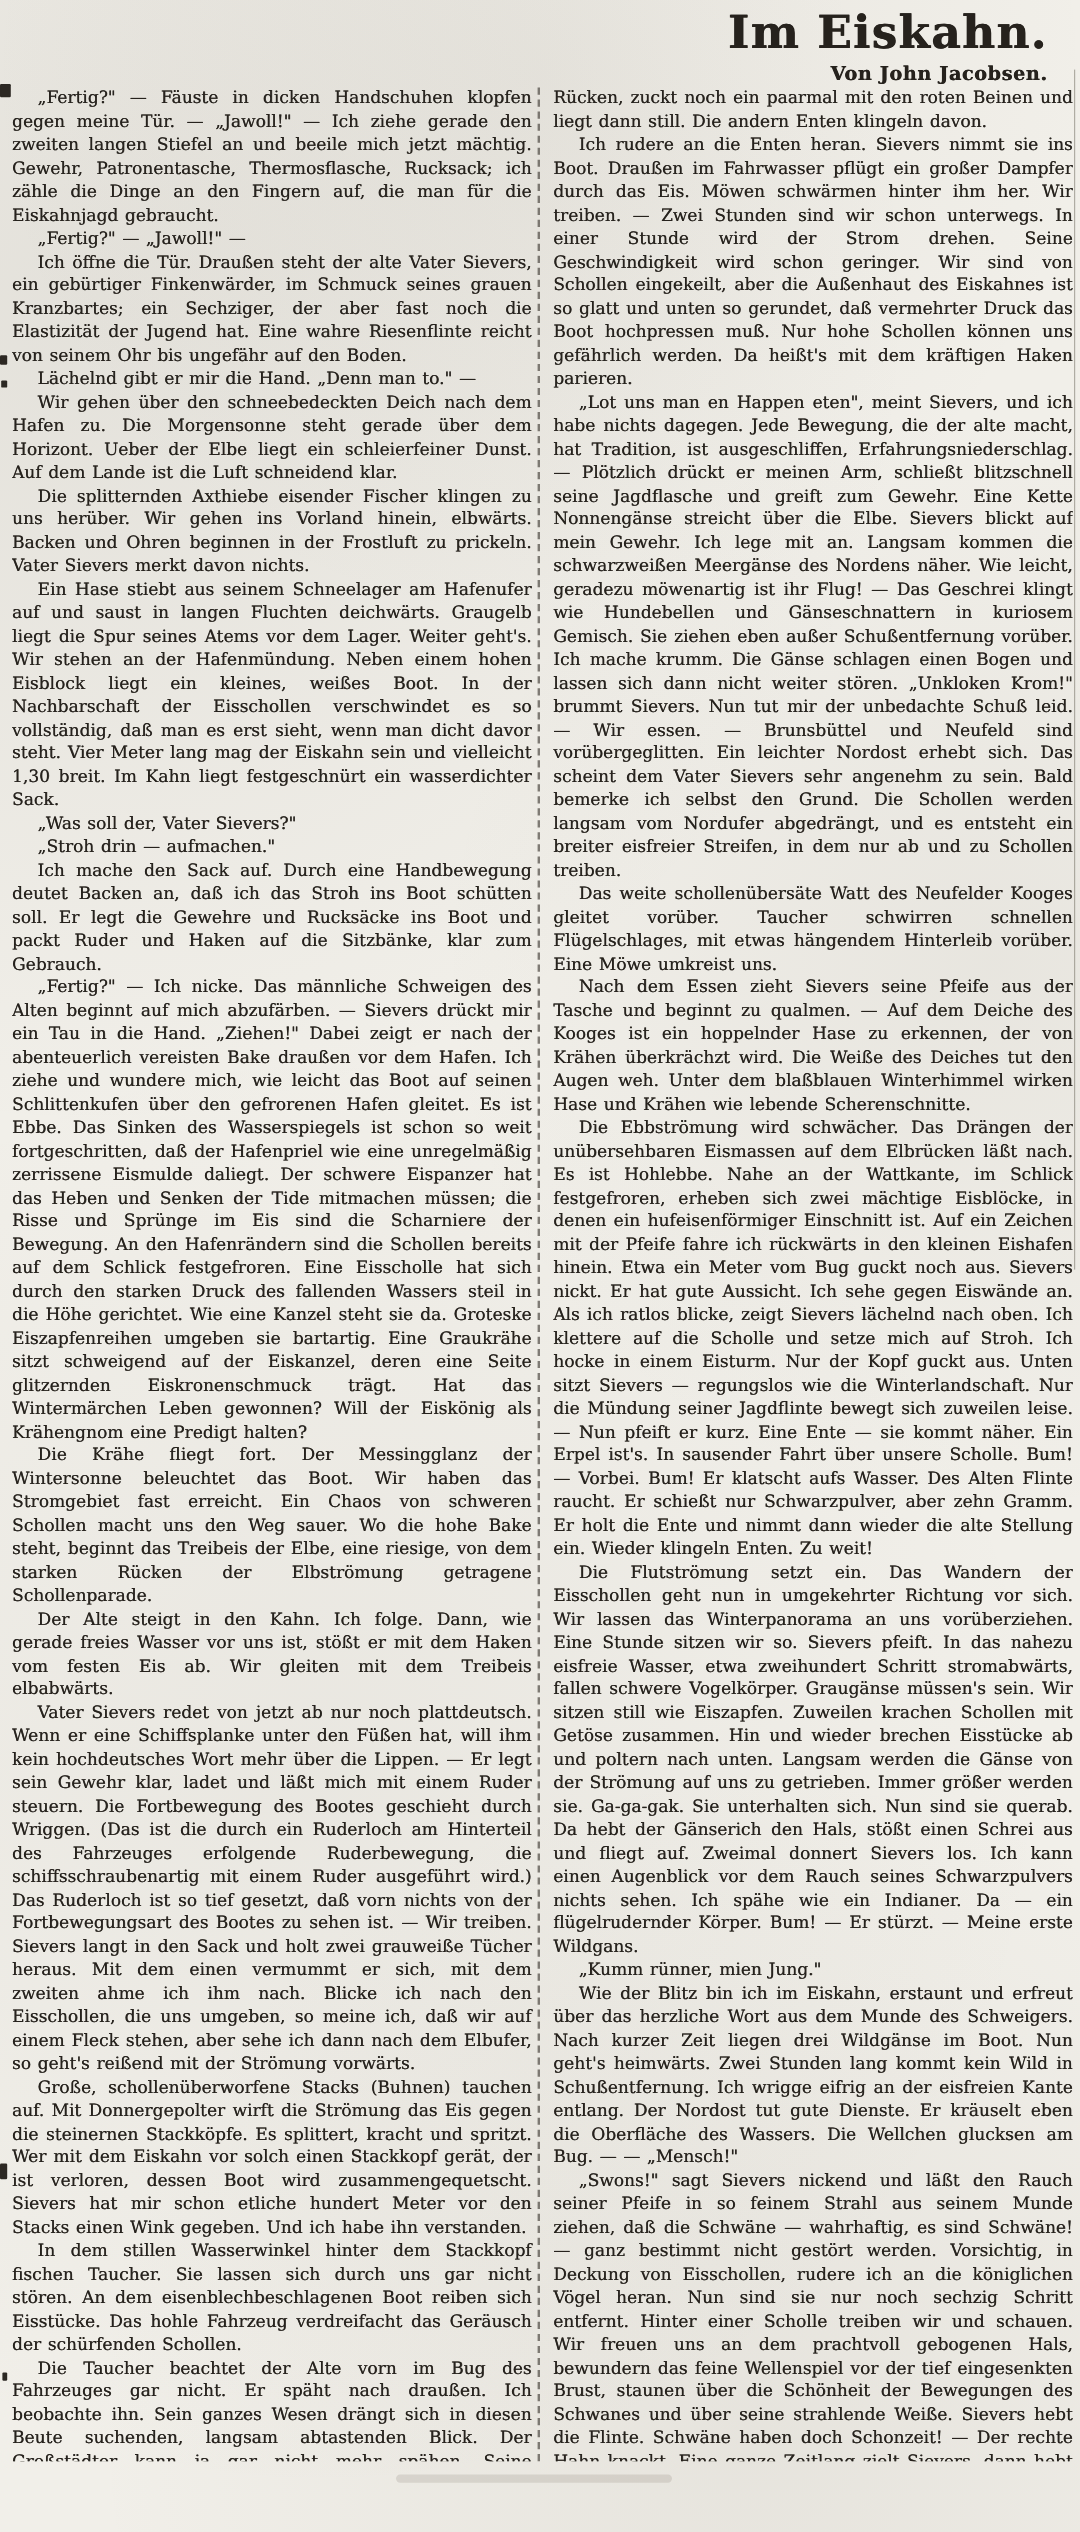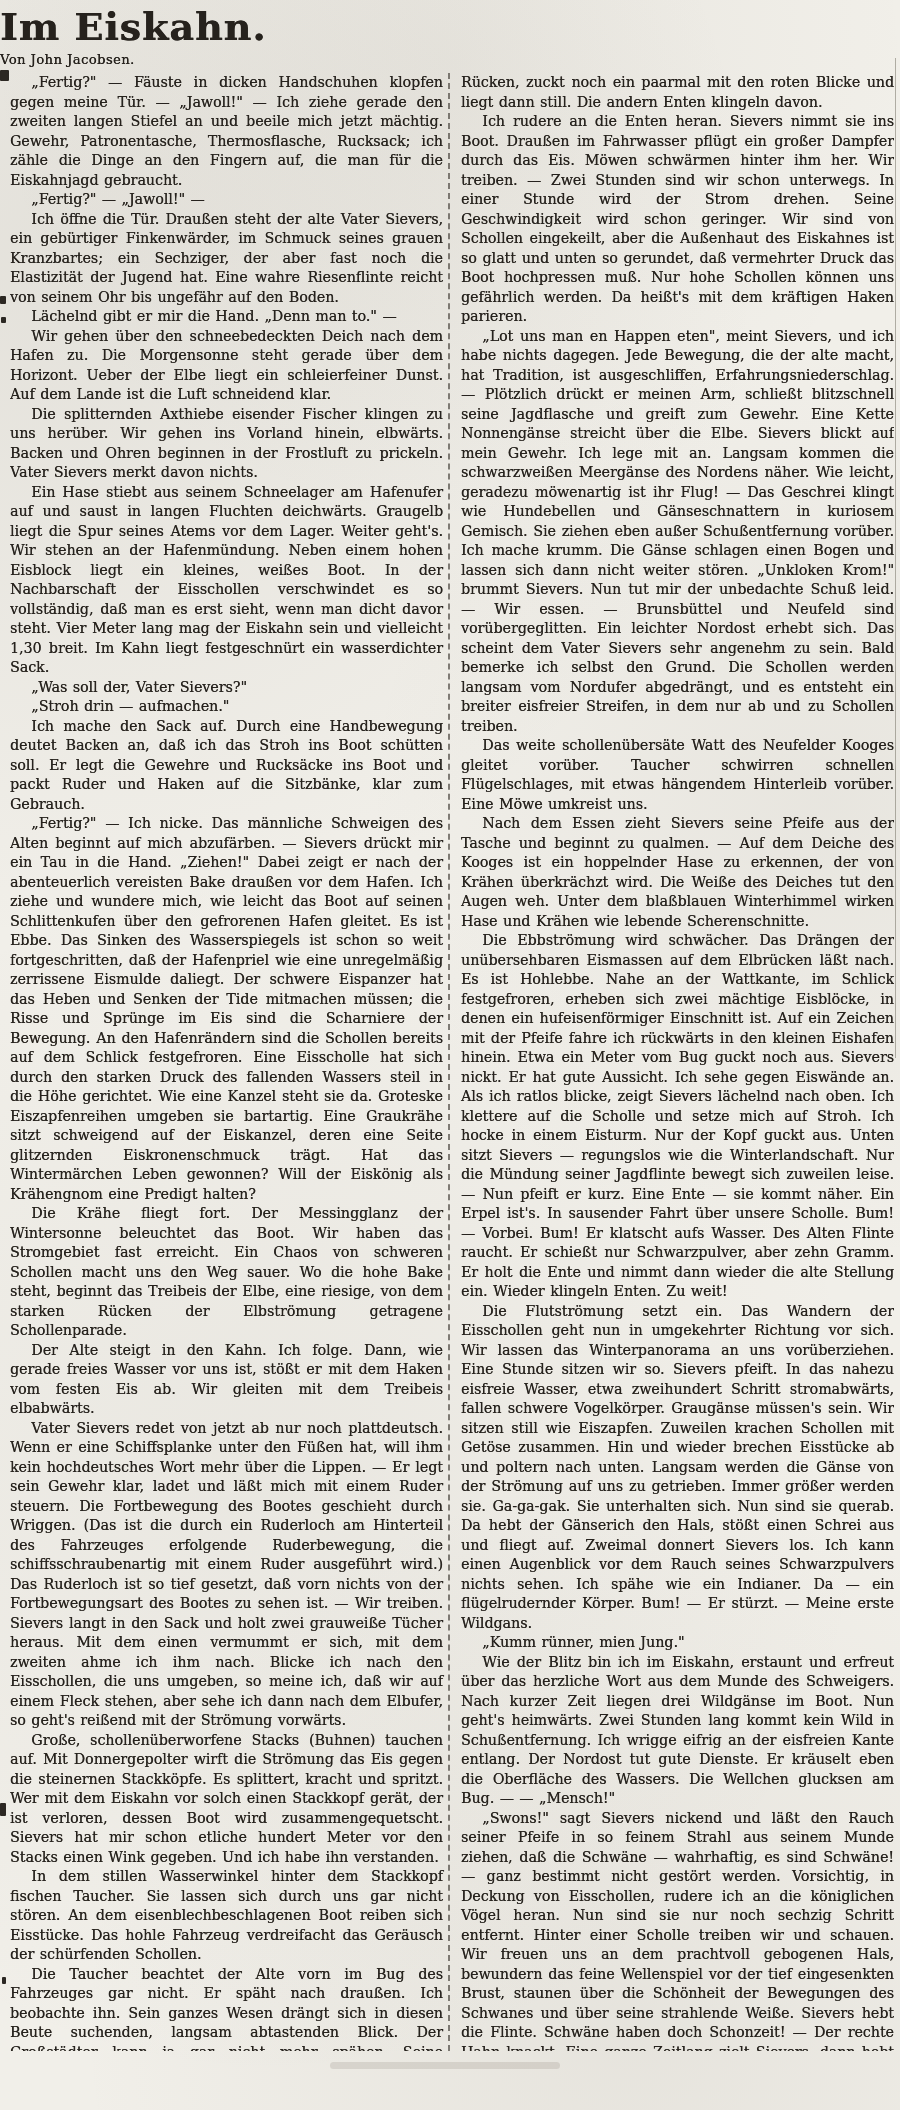--- a/index.html
+++ b/index.html
@@ -8,27 +8,27 @@
     background-color:#f1efe9;
     background-image:
       radial-gradient(circle at 8% 12%, rgba(110,104,92,.10), transparent 34%),
       radial-gradient(circle at 92% 38%, rgba(110,104,92,.07), transparent 30%),
       radial-gradient(circle at 30% 70%, rgba(110,104,92,.06), transparent 38%),
       radial-gradient(circle at 70% 96%, rgba(120,112,98,.09), transparent 26%),
       radial-gradient(circle at 50% 3%, rgba(120,112,98,.07), transparent 22%);
     font-family:"DejaVu Serif", serif;
     color:#26221d;
   }
-  .header{position:absolute;top:0;left:0;width:873px;text-align:left;}
+  .header{position:absolute;top:0;left:0;width:873px;text-align:right;}
   .title{
     font-size:38px;font-weight:bold;letter-spacing:1px;margin-top:4px;
     text-shadow:0.5px 0 0 #26221d;
   }
   .byline{
-    font-size:13px;font-weight:normal;margin-top:3px;letter-spacing:.5px;
+    font-size:16px;font-weight:bold;margin-top:3px;letter-spacing:.5px;
     text-shadow:0.3px 0 0 #26221d;
   }
   .columns{
     position:absolute;top:73px;left:10px;width:884px;height:1978px;
     display:flex;
   }
   .col{
     width:433px;height:100%;overflow:hidden;
     text-align:justify;
     font-size:14.2px;line-height:19.5px;
@@ -81,21 +81,21 @@
       <p>„Fertig?" — Ich nicke. Das männliche Schweigen des Alten beginnt auf mich abzufärben. — Sievers drückt mir ein Tau in die Hand. „Ziehen!" Dabei zeigt er nach der abenteuerlich vereisten Bake draußen vor dem Hafen. Ich ziehe und wundere mich, wie leicht das Boot auf seinen Schlittenkufen über den gefrorenen Hafen gleitet. Es ist Ebbe. Das Sinken des Wasserspiegels ist schon so weit fortgeschritten, daß der Hafenpriel wie eine unregelmäßig zerrissene Eismulde daliegt. Der schwere Eispanzer hat das Heben und Senken der Tide mitmachen müssen; die Risse und Sprünge im Eis sind die Scharniere der Bewegung. An den Hafenrändern sind die Schollen bereits auf dem Schlick festgefroren. Eine Eisscholle hat sich durch den starken Druck des fallenden Wassers steil in die Höhe gerichtet. Wie eine Kanzel steht sie da. Groteske Eiszapfenreihen umgeben sie bartartig. Eine Graukrähe sitzt schweigend auf der Eiskanzel, deren eine Seite glitzernden Eiskronenschmuck trägt. Hat das Wintermärchen Leben gewonnen? Will der Eiskönig als Krähengnom eine Predigt halten?</p>
       <p>Die Krähe fliegt fort. Der Messingglanz der Wintersonne beleuchtet das Boot. Wir haben das Stromgebiet fast erreicht. Ein Chaos von schweren Schollen macht uns den Weg sauer. Wo die hohe Bake steht, beginnt das Treibeis der Elbe, eine riesige, von dem starken Rücken der Elbströmung getragene Schollenparade.</p>
       <p>Der Alte steigt in den Kahn. Ich folge. Dann, wie gerade freies Wasser vor uns ist, stößt er mit dem Haken vom festen Eis ab. Wir gleiten mit dem Treibeis elbabwärts.</p>
       <p>Vater Sievers redet von jetzt ab nur noch plattdeutsch. Wenn er eine Schiffsplanke unter den Füßen hat, will ihm kein hochdeutsches Wort mehr über die Lippen. — Er legt sein Gewehr klar, ladet und läßt mich mit einem Ruder steuern. Die Fortbewegung des Bootes geschieht durch Wriggen. (Das ist die durch ein Ruderloch am Hinterteil des Fahrzeuges erfolgende Ruderbewegung, die schiffsschraubenartig mit einem Ruder ausgeführt wird.) Das Ruderloch ist so tief gesetzt, daß vorn nichts von der Fortbewegungsart des Bootes zu sehen ist. — Wir treiben. Sievers langt in den Sack und holt zwei grauweiße Tücher heraus. Mit dem einen vermummt er sich, mit dem zweiten ahme ich ihm nach. Blicke ich nach den Eisschollen, die uns umgeben, so meine ich, daß wir auf einem Fleck stehen, aber sehe ich dann nach dem Elbufer, so geht's reißend mit der Strömung vorwärts.</p>
       <p>Große, schollenüberworfene Stacks (Buhnen) tauchen auf. Mit Donnergepolter wirft die Strömung das Eis gegen die steinernen Stackköpfe. Es splittert, kracht und spritzt. Wer mit dem Eiskahn vor solch einen Stackkopf gerät, der ist verloren, dessen Boot wird zusammengequetscht. Sievers hat mir schon etliche hundert Meter vor den Stacks einen Wink gegeben. Und ich habe ihn verstanden.</p>
       <p>In dem stillen Wasserwinkel hinter dem Stackkopf fischen Taucher. Sie lassen sich durch uns gar nicht stören. An dem eisenblechbeschlagenen Boot reiben sich Eisstücke. Das hohle Fahrzeug verdreifacht das Geräusch der schürfenden Schollen.</p>
       <p>Die Taucher beachtet der Alte vorn im Bug des Fahrzeuges gar nicht. Er späht nach draußen. Ich beobachte ihn. Sein ganzes Wesen drängt sich in diesen Beute suchenden, langsam abtastenden Blick. Der Großstädter kann ja gar nicht mehr spähen. Seine Begriffsmaschinerie zieht ihn immer wieder in sich hinein. Der Alte vor mir ist im wahren Wortverstande ganz Auge. Er schaut suchend. Das dauert eine ganze Zeitlang.</p>
     </div>
   <div class="divider"></div>
   <div class="col col-right">
-      <p class="cont">Rücken, zuckt noch ein paarmal mit den roten Blicke und liegt dann still. Die andern Enten klingeln davon.</p>
+      <p class="cont">Rücken, zuckt noch ein paarmal mit den roten Beinen und liegt dann still. Die andern Enten klingeln davon.</p>
       <p>Ich rudere an die Enten heran. Sievers nimmt sie ins Boot. Draußen im Fahrwasser pflügt ein großer Dampfer durch das Eis. Möwen schwärmen hinter ihm her. Wir treiben. — Zwei Stunden sind wir schon unterwegs. In einer Stunde wird der Strom drehen. Seine Geschwindigkeit wird schon geringer. Wir sind von Schollen eingekeilt, aber die Außenhaut des Eiskahnes ist so glatt und unten so gerundet, daß vermehrter Druck das Boot hochpressen muß. Nur hohe Schollen können uns gefährlich werden. Da heißt's mit dem kräftigen Haken parieren.</p>
       <p>„Lot uns man en Happen eten", meint Sievers, und ich habe nichts dagegen. Jede Bewegung, die der alte macht, hat Tradition, ist ausgeschliffen, Erfahrungsniederschlag. — Plötzlich drückt er meinen Arm, schließt blitzschnell seine Jagdflasche und greift zum Gewehr. Eine Kette Nonnengänse streicht über die Elbe. Sievers blickt auf mein Gewehr. Ich lege mit an. Langsam kommen die schwarzweißen Meergänse des Nordens näher. Wie leicht, geradezu möwenartig ist ihr Flug! — Das Geschrei klingt wie Hundebellen und Gänseschnattern in kuriosem Gemisch. Sie ziehen eben außer Schußentfernung vorüber. Ich mache krumm. Die Gänse schlagen einen Bogen und lassen sich dann nicht weiter stören. „Unkloken Krom!" brummt Sievers. Nun tut mir der unbedachte Schuß leid. — Wir essen. — Brunsbüttel und Neufeld sind vorübergeglitten. Ein leichter Nordost erhebt sich. Das scheint dem Vater Sievers sehr angenehm zu sein. Bald bemerke ich selbst den Grund. Die Schollen werden langsam vom Nordufer abgedrängt, und es entsteht ein breiter eisfreier Streifen, in dem nur ab und zu Schollen treiben.</p>
       <p>Das weite schollenübersäte Watt des Neufelder Kooges gleitet vorüber. Taucher schwirren schnellen Flügelschlages, mit etwas hängendem Hinterleib vorüber. Eine Möwe umkreist uns.</p>
       <p>Nach dem Essen zieht Sievers seine Pfeife aus der Tasche und beginnt zu qualmen. — Auf dem Deiche des Kooges ist ein hoppelnder Hase zu erkennen, der von Krähen überkrächzt wird. Die Weiße des Deiches tut den Augen weh. Unter dem blaßblauen Winterhimmel wirken Hase und Krähen wie lebende Scherenschnitte.</p>
       <p>Die Ebbströmung wird schwächer. Das Drängen der unübersehbaren Eismassen auf dem Elbrücken läßt nach. Es ist Hohlebbe. Nahe an der Wattkante, im Schlick festgefroren, erheben sich zwei mächtige Eisblöcke, in denen ein hufeisenförmiger Einschnitt ist. Auf ein Zeichen mit der Pfeife fahre ich rückwärts in den kleinen Eishafen hinein. Etwa ein Meter vom Bug guckt noch aus. Sievers nickt. Er hat gute Aussicht. Ich sehe gegen Eiswände an. Als ich ratlos blicke, zeigt Sievers lächelnd nach oben. Ich klettere auf die Scholle und setze mich auf Stroh. Ich hocke in einem Eisturm. Nur der Kopf guckt aus. Unten sitzt Sievers — regungslos wie die Winterlandschaft. Nur die Mündung seiner Jagdflinte bewegt sich zuweilen leise. — Nun pfeift er kurz. Eine Ente — sie kommt näher. Ein Erpel ist's. In sausender Fahrt über unsere Scholle. Bum! — Vorbei. Bum! Er klatscht aufs Wasser. Des Alten Flinte raucht. Er schießt nur Schwarzpulver, aber zehn Gramm. Er holt die Ente und nimmt dann wieder die alte Stellung ein. Wieder klingeln Enten. Zu weit!</p>
       <p>Die Flutströmung setzt ein. Das Wandern der Eisschollen geht nun in umgekehrter Richtung vor sich. Wir lassen das Winterpanorama an uns vorüberziehen. Eine Stunde sitzen wir so. Sievers pfeift. In das nahezu eisfreie Wasser, etwa zweihundert Schritt stromabwärts, fallen schwere Vogelkörper. Graugänse müssen's sein. Wir sitzen still wie Eiszapfen. Zuweilen krachen Schollen mit Getöse zusammen. Hin und wieder brechen Eisstücke ab und poltern nach unten. Langsam werden die Gänse von der Strömung auf uns zu getrieben. Immer größer werden sie. Ga-ga-gak. Sie unterhalten sich. Nun sind sie querab. Da hebt der Gänserich den Hals, stößt einen Schrei aus und fliegt auf. Zweimal donnert Sievers los. Ich kann einen Augenblick vor dem Rauch seines Schwarzpulvers nichts sehen. Ich spähe wie ein Indianer. Da — ein flügelrudernder Körper. Bum! — Er stürzt. — Meine erste Wildgans.</p>
       <p>„Kumm rünner, mien Jung."</p>
       <p>Wie der Blitz bin ich im Eiskahn, erstaunt und erfreut über das herzliche Wort aus dem Munde des Schweigers. Nach kurzer Zeit liegen drei Wildgänse im Boot. Nun geht's heimwärts. Zwei Stunden lang kommt kein Wild in Schußentfernung. Ich wrigge eifrig an der eisfreien Kante entlang. Der Nordost tut gute Dienste. Er kräuselt eben die Oberfläche des Wassers. Die Wellchen glucksen am Bug. — — „Mensch!"</p>
       <p>„Swons!" sagt Sievers nickend und läßt den Rauch seiner Pfeife in so feinem Strahl aus seinem Munde ziehen, daß die Schwäne — wahrhaftig, es sind Schwäne! — ganz bestimmt nicht gestört werden. Vorsichtig, in Deckung von Eisschollen, rudere ich an die königlichen Vögel heran. Nun sind sie nur noch sechzig Schritt entfernt. Hinter einer Scholle treiben wir und schauen. Wir freuen uns an dem prachtvoll gebogenen Hals, bewundern das feine Wellenspiel vor der tief eingesenkten Brust, staunen über die Schönheit der Bewegungen des Schwanes und über seine strahlende Weiße. Sievers hebt die Flinte. Schwäne haben doch Schonzeit! — Der rechte Hahn knackt. Eine ganze Zeitlang zielt Sievers, dann hebt er den Lauf hoch an und donnert los. — Schreckschuß.</p>
     </div>

